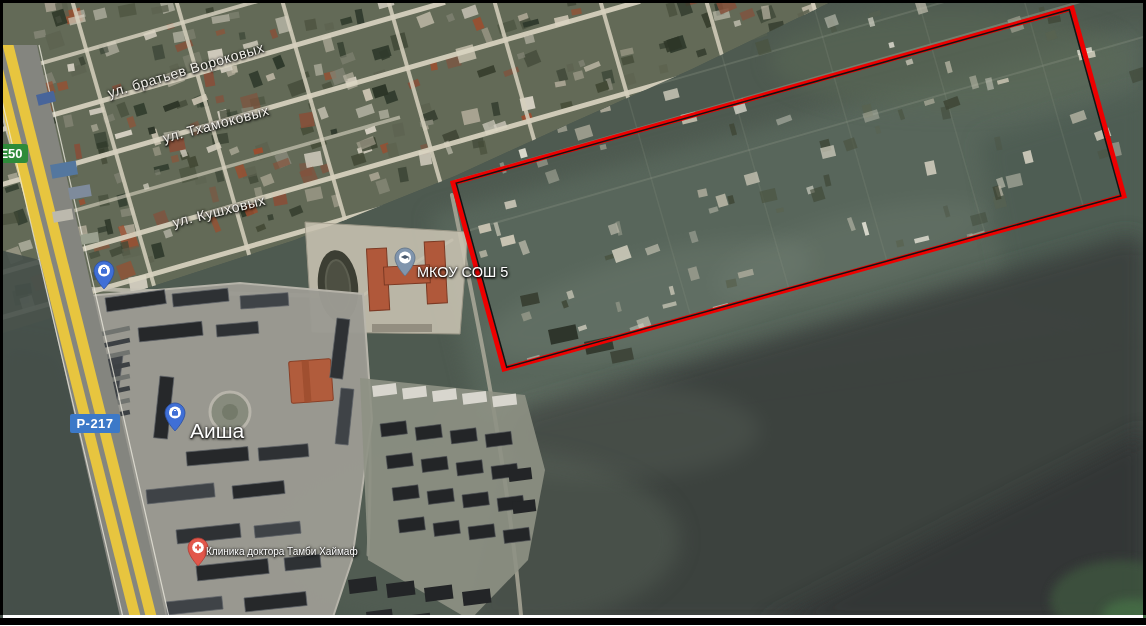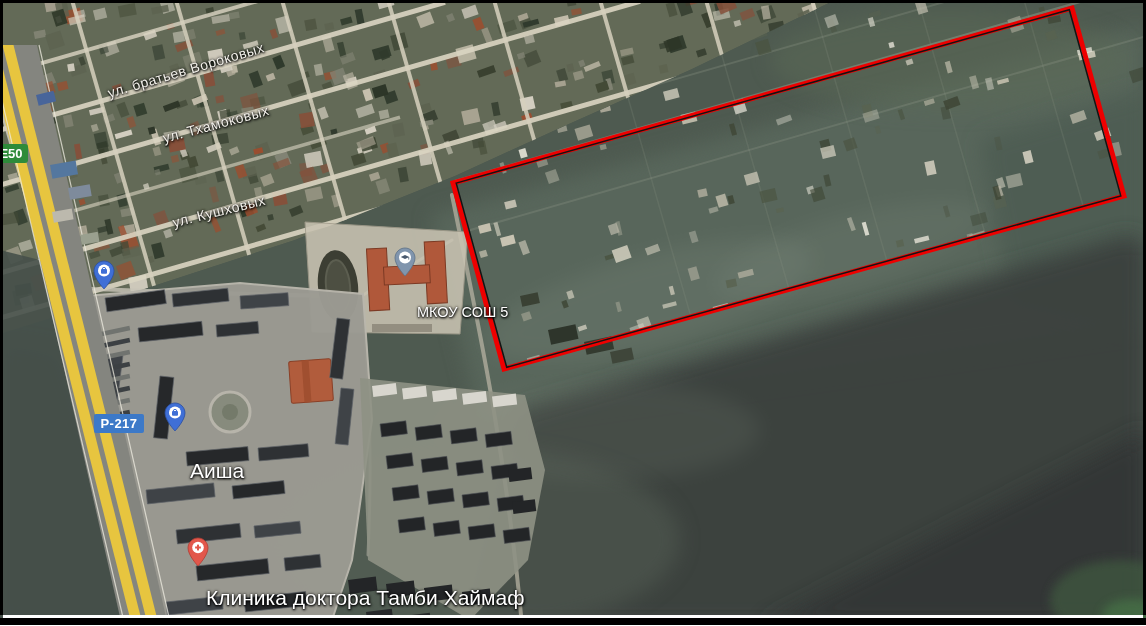--- a/index.html
+++ b/index.html
@@ -2,25 +2,25 @@
 <html><head>
 <meta charset="utf-8">
 <style>
   html,body{margin:0;padding:0;background:#555;}
   #stage{position:relative;width:1146px;height:626px;overflow:hidden;background:#000;font-family:"Liberation Sans",sans-serif;}
   #map-svg{position:absolute;left:0;top:0;}
   .map-label{position:absolute;color:#fff;white-space:nowrap;font-family:"Liberation Sans",sans-serif;
     text-shadow:0 1px 2px rgba(0,0,0,.95),0 0 3px rgba(0,0,0,.85),1px 1px 3px rgba(0,0,0,.6);z-index:20;}
   .street-label{font-size:14px;font-weight:500;letter-spacing:.6px;color:#f2f0ea;
     transform:translate(-50%,-50%) rotate(var(--r));}
-  .poi-label{font-weight:500;margin-top:40px;}
+  .poi-label{font-weight:500;}
   .badge{position:absolute;display:flex;align-items:center;justify-content:center;
     color:#fff;font-weight:bold;z-index:20;}
   #badge-e50{left:-6px;top:144px;width:34px;height:19px;background:#2e8b3a;border-radius:3px;font-size:13px;}
-  #badge-r217{left:70px;top:414px;width:50px;height:19px;background:#3c79c8;border-radius:2px;font-size:13px;letter-spacing:.5px;margin-left:24px;}
+  #badge-r217{left:70px;top:414px;width:50px;height:19px;background:#3c79c8;border-radius:2px;font-size:13px;letter-spacing:.5px;}
   .pin{position:absolute;width:22px;height:30px;z-index:19;}
   
   .frame{position:absolute;background:#000;z-index:30;}
   #frame-top{left:0;top:0;width:1146px;height:3px;}
   #frame-left{left:0;top:0;width:3px;height:615px;}
   #frame-right{left:1143px;top:0;width:3px;height:615px;}
   #frame-white{left:3px;top:615px;width:1140px;height:3px;background:#fff;}
   #frame-bottom{left:0;top:618px;width:1146px;height:7px;}
   #frame-white2{left:0;top:625px;width:1146px;height:1px;background:#fff;}
 </style>
@@ -708,21 +708,21 @@
 <div class="map-label poi-label" style="left:190px;top:419px;font-size:21px">Аиша</div>
 
 <svg class="pin" viewBox="0 0 22 30" style="left:187px;top:537px">
   <path d="M11 1C5.5 1 1 5.5 1 11c0 7.5 10 18 10 18s10-10.5 10-18C21 5.5 16.5 1 11 1z" fill="#e2574b" stroke="#b03d33" stroke-width=".8"></path>
   <circle cx="11" cy="10.5" r="5.8" fill="#fff"></circle>
   <g>
     <rect x="10" y="7.6" width="2" height="5.8" fill="#e2574b"></rect>
     <rect x="8.1" y="9.5" width="5.8" height="2" fill="#e2574b"></rect>
   </g>
 </svg>
-<div class="map-label poi-label" style="left:206px;top:546px;font-size:21px">Клиника доктора Тамби Хаймаф</div>
+<div class="map-label poi-label" style="left:206px;top:546px;font-size:10px">Клиника доктора Тамби Хаймаф</div>
 
 <svg class="pin" viewBox="0 0 22 30" style="left:93px;top:260px">
   <path d="M11 1C5.5 1 1 5.5 1 11c0 7.5 10 18 10 18s10-10.5 10-18C21 5.5 16.5 1 11 1z" fill="#3f6fd6" stroke="#2c4f9e" stroke-width=".8"></path>
   <circle cx="11" cy="10.5" r="6" fill="#fff"></circle>
   <g>
     <path d="M9.2 9.2a1.8 1.8 0 0 1 3.6 0" stroke="#3f6fd6" stroke-width="1" fill="none"></path>
     <rect x="8" y="9" width="6" height="4.8" rx="1" fill="#3f6fd6"></rect>
   </g>
 </svg>
 

